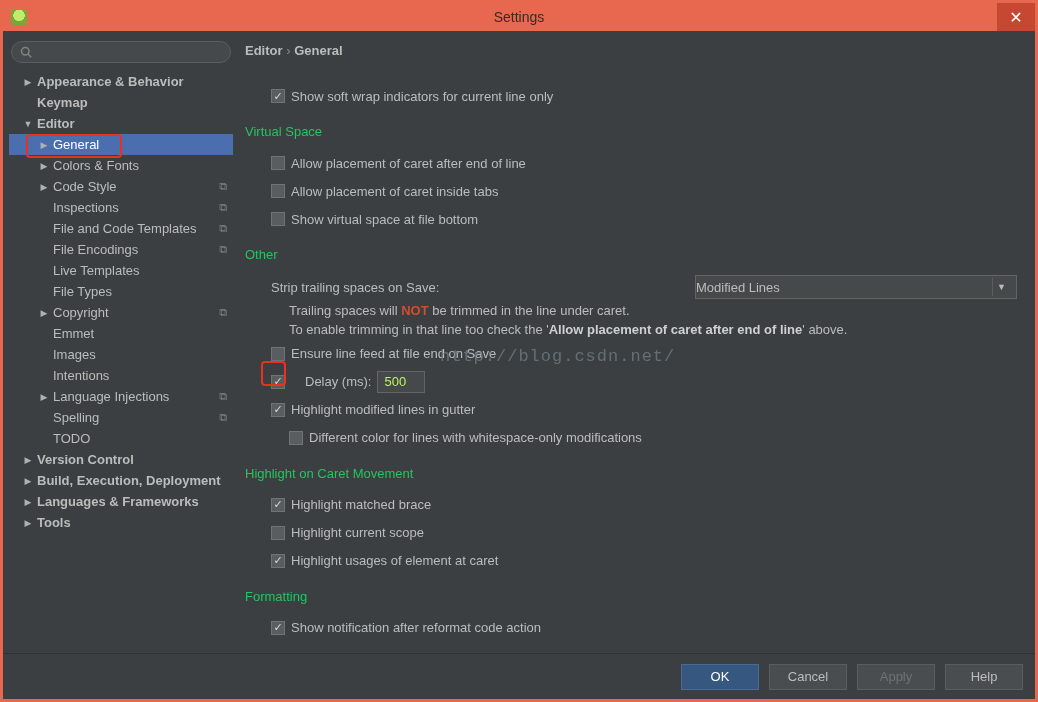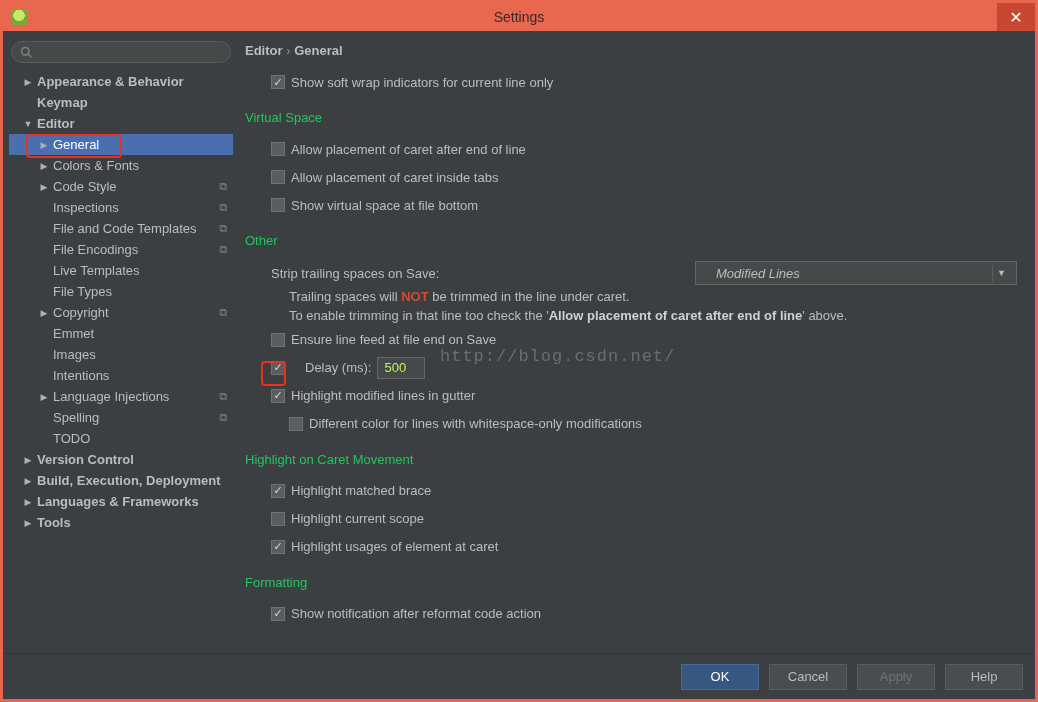--- a/index.html
+++ b/index.html
@@ -127,21 +127,21 @@
   .main {
     flex: 1;
     display: flex;
     flex-direction: column;
     padding: 6px 8px 0 12px;
     overflow: hidden;
   }
   .breadcrumb {
     font-weight: bold;
     color: #bcbcbc;
-    margin-bottom: 10px;
+    margin-bottom: 24px;
   }
   .breadcrumb .sep { font-weight: normal; color: #8a8a8a; }
   .pane {
     flex: 1;
     overflow-y: auto;
     padding-left: 26px;
     padding-right: 4px;
   }
   .section-title {
     color: #22c55e;
@@ -179,24 +179,23 @@
   .note .not { color: #d64a2f; font-weight: bold; }
   .note b { color: #d0d0d0; font-weight: bold; }
   .select {
     width: 322px;
     height: 24px;
     background: #45494a;
     border: 1px solid #646464;
     display: flex;
     align-items: center;
     justify-content: space-between;
-    padding: 0 6px 0 20px;
+    padding: 0 6px 0 0;
     color: #bcbcbc;
     cursor: pointer;
-    font-style: italic;
   }
   .select .chev {
     width: 18px; height: 18px;
     border-left: 1px solid #5a5d5e;
     display: flex; align-items: center; justify-content: center;
     font-size: 9px;
     color: #bcbcbc;
   }
   .txtfield {
     width: 48px;

